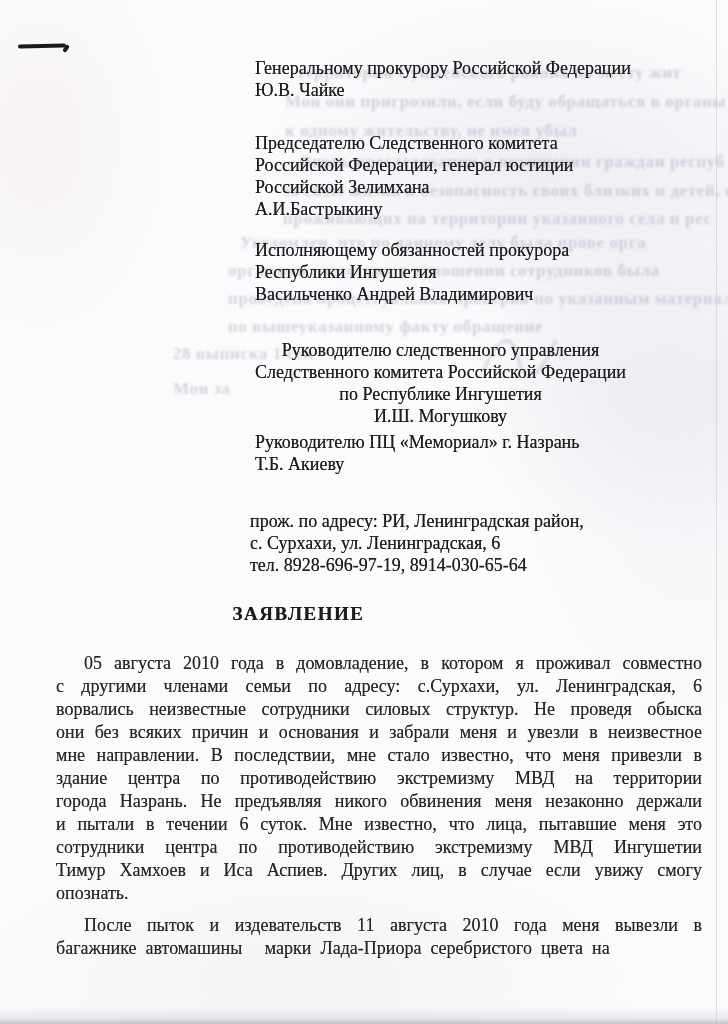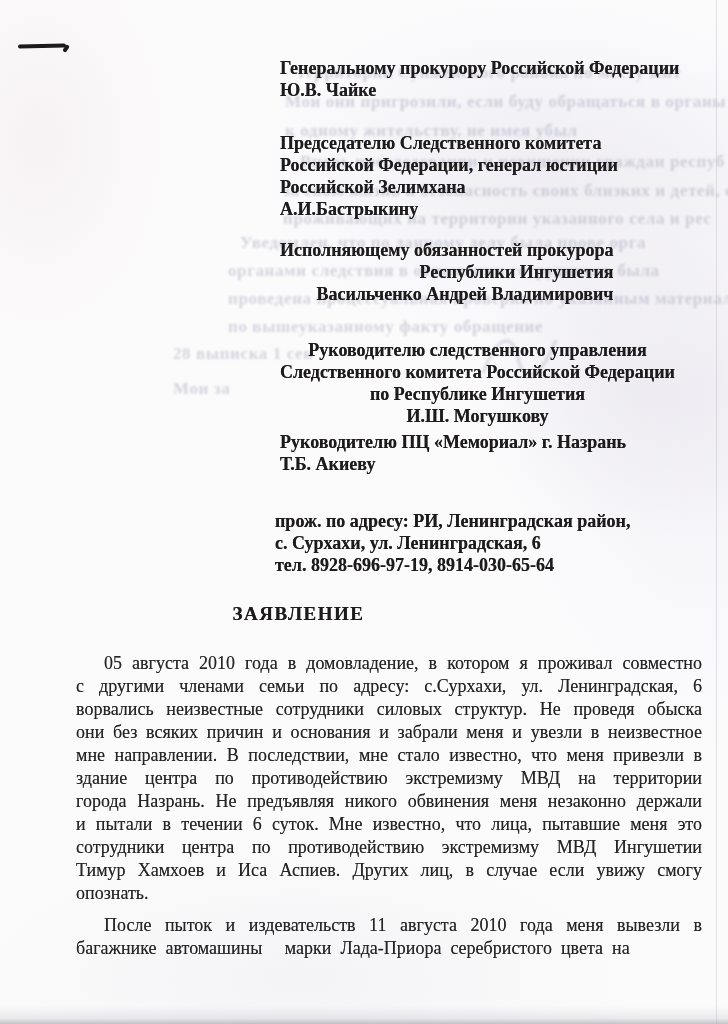--- a/index.html
+++ b/index.html
@@ -30,31 +30,31 @@
   }
   .bl0{left:297px;top:63px;}  .bl1{left:285px;top:92px;}
   .bl2{left:285px;top:121px;} .bl3{left:300px;top:152px;}
   .bl4{left:283px;top:181px;} .bl5{left:283px;top:209px;}
   .bl6{left:240px;top:233px;} .bl7{left:228px;top:261px;}
   .bl8{left:228px;top:289px;} .bl9{left:228px;top:317px;}
   .bl10{left:173px;top:344px;}.bl11{left:173px;top:379px;}
   .squiggle{position:absolute;left:478px;top:328px;opacity:.35;filter:blur(1.4px);}
   
   .recipient{position:absolute;left:255px;}
-  .hline{font-weight:bold;font-size:18px;line-height:22px;white-space:nowrap;
-         color:#1d1b1c;text-shadow:0 0 .5px rgba(25,22,24,.75);margin-left:25px;}
-  .rb0{top:57px;} .rb1{top:132px;} .rb2{top:239px;text-align:right;} .rb3{top:339px;text-align:center;} .rb4{top:431px;}
+  .hline{font-weight:normal;font-size:18px;line-height:22px;white-space:nowrap;
+         color:#1d1b1c;text-shadow:0 0 .5px rgba(25,22,24,.75);}
+  .rb0{top:57px;} .rb1{top:132px;} .rb2{top:239px;} .rb3{top:339px;text-align:center;} .rb4{top:431px;}
   .applicant{position:absolute;left:250px;top:510px;}
   .doc-title{position:absolute;left:0;top:603px;width:597px;text-align:center;
          font-weight:bold;font-size:19px;letter-spacing:1.5px;color:#1d1b1c;
          text-shadow:0 0 .5px rgba(25,22,24,.75);}
   .para{position:absolute;left:56px;width:646px;font-size:18px;color:#262425;
         text-shadow:0 0 .4px rgba(35,32,33,.6);}
   .p1{top:652px;} .p2{top:914px;}
-  .bline{line-height:23px;text-align:justify;text-align-last:justify;white-space:normal;margin-left:20px;}
+  .bline{line-height:23px;text-align:justify;text-align-last:justify;white-space:normal;}
   .bline.ind{text-indent:28px;}
   .bline.plain{text-align:left;text-align-last:left;}
   .bline.pre{text-align:right;text-align-last:left;white-space:pre;}
   
   .edge-right{position:absolute;top:0;left:716px;width:1px;height:1024px;
         background:rgba(175,175,188,.35);}
   .edge-bottom{position:absolute;left:0;bottom:0;width:728px;height:18px;
         background:linear-gradient(to bottom, rgba(190,190,196,0), rgba(185,185,192,.28) 70%, rgba(148,148,156,.55));}
 </style>
 </head>

